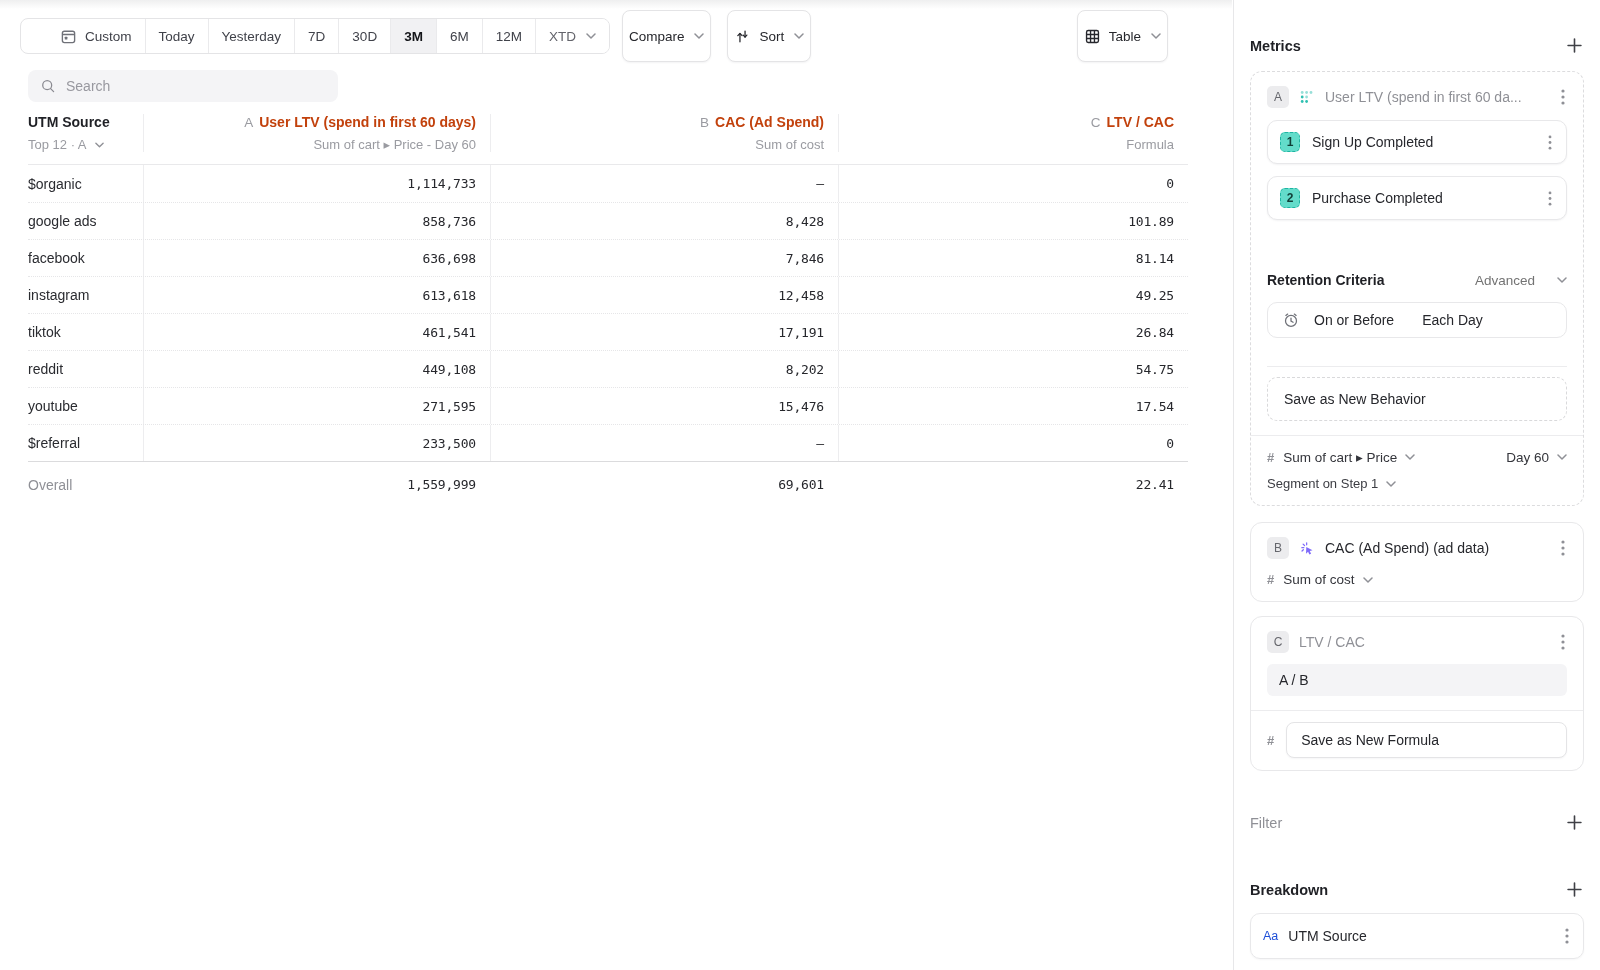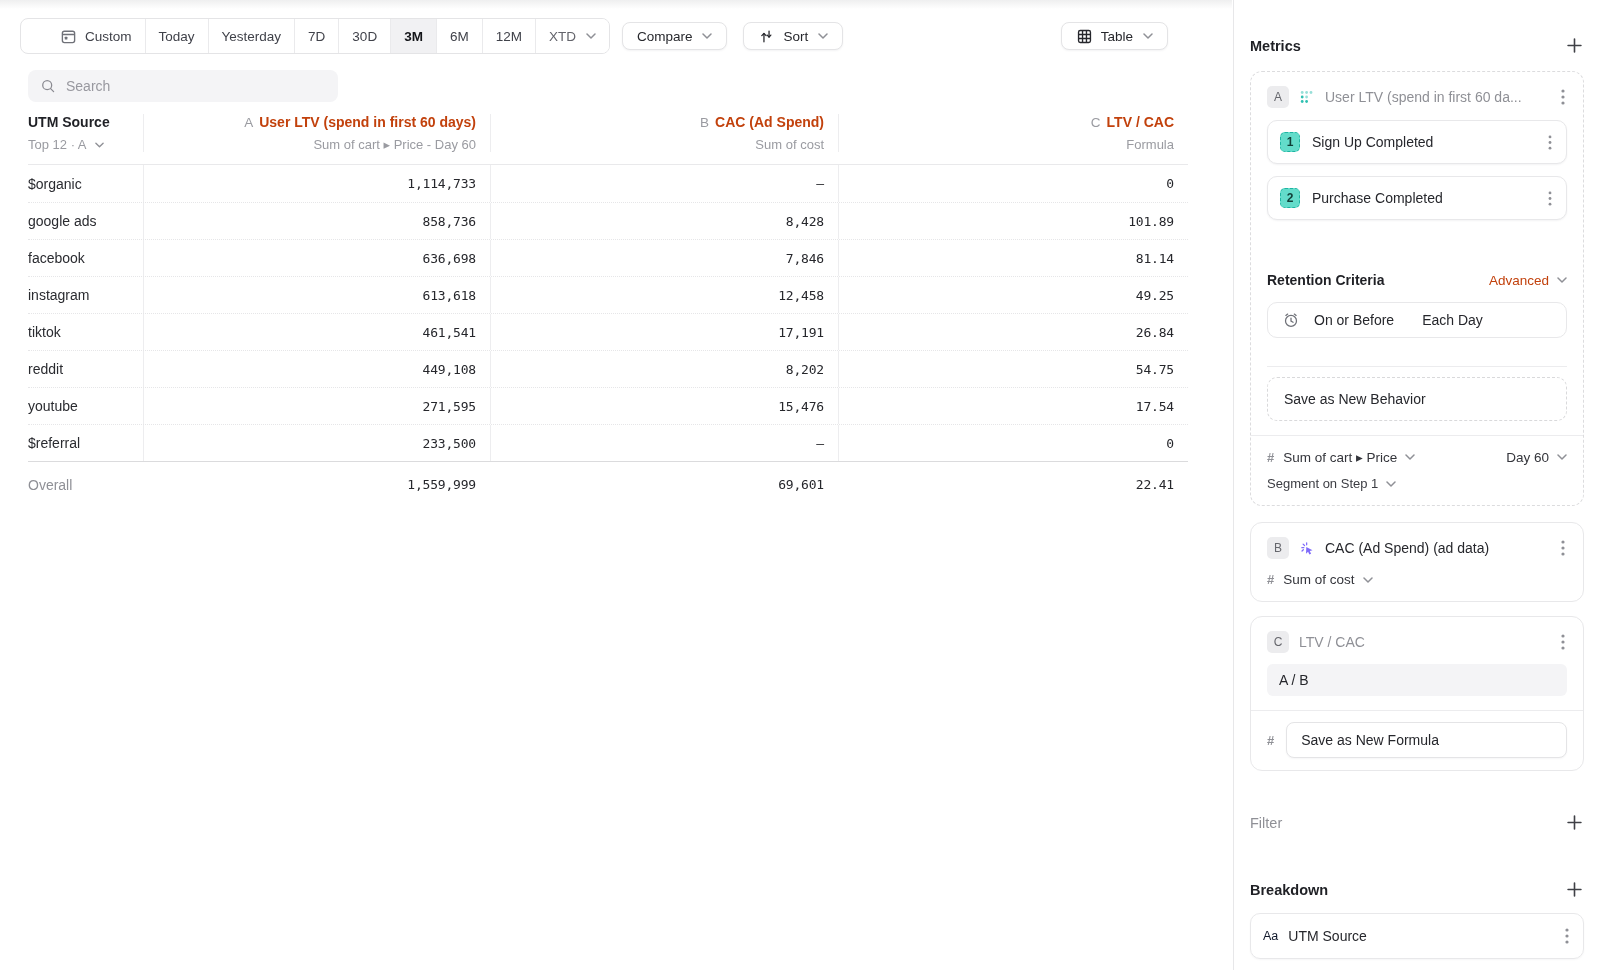--- a/index.html
+++ b/index.html
@@ -30,21 +30,21 @@
     border-right:1px solid #eaeaec; color:#40424a; font-size:13.5px; cursor:pointer;
     white-space:nowrap; background:#fff;
   }
   .seg:last-child { border-right:none; }
   .seg.selected { background:#f1f1f3; color:#141519; font-weight:700; }
   .seg.muted { color:#63646b; }
   .icon { display:inline-flex; align-items:center; justify-content:center; color:#6f7178; }
   .chev { color:#8f9096; display:inline-flex; margin-left:2px; }
 
   .btn {
-    display:flex; align-items:center; gap:8px; height:28px; padding:0 14px;
+    display:flex; align-items:center; gap:8px; height:52px; padding:0 6px;
     border:1px solid #e4e4e6; border-radius:8px; background:#fff;
     box-shadow:0 1px 2px rgba(20,20,43,.05); font-size:13.5px; color:#26272c;
     cursor:pointer; white-space:nowrap;
   }
   .btn-compare { margin-left:12px; }
   .btn-sort { margin-left:16px; }
   .btn-table { margin-left:auto; margin-right:44px; }
 
   .search-bar {
     display:flex; align-items:center; gap:10px;
@@ -110,21 +110,21 @@
   }
   .step-num {
     width:20px; height:20px; border-radius:5px; background:#63dcca;
     border:1px dashed #1fb4a2; color:#113f38; font-size:12px; font-weight:700;
     display:flex; align-items:center; justify-content:center; flex:none;
   }
   .step-label { font-size:14px; color:#26272c; }
 
   .retention-row { display:flex; align-items:center; justify-content:space-between; margin-top:52px; }
   .retention-title { font-weight:700; font-size:14px; color:#1f2025; }
-  .advanced { display:flex; align-items:center; gap:6px; color:#c2410c; font-size:13.5px; cursor:pointer; }
+  .advanced { display:flex; align-items:center; gap:20px; color:#737373; font-size:13.5px; cursor:pointer; }
 
   .criteria {
     display:flex; align-items:center; height:36px; margin-top:14px;
     border:1px solid #e8e8ea; border-radius:10px; padding:0 14px; gap:14px; cursor:pointer;
   }
   .criteria .when { color:#26272c; }
   .criteria .freq { color:#26272c; margin-left:14px; }
 
   .hr { height:1px; background:#ececee; margin-top:28px; }
   .save-box {
@@ -150,21 +150,21 @@
     padding:0 14px; font-size:14px; color:#26272c; cursor:pointer;
   }
 
   .section-row { display:flex; align-items:center; justify-content:space-between; margin-top:42px; }
   .section-row.breakdown { margin-top:48px; }
   .bd-card {
     display:flex; align-items:center; gap:10px; height:46px; margin-top:14px;
     border:1px solid #e8e8ea; border-radius:10px; box-shadow:0 1px 2px rgba(20,20,43,.04);
     padding:0 12px; cursor:pointer;
   }
-  .aa { color:#0f172a; font-size:12.5px; flex:none; }
+  .aa { color:#1d4ed8; font-size:12.5px; flex:none; }
   .bd-label { font-size:14px; color:#26272c; }
   svg { display:block; }
 </style>
 </head>
 <body>
 
 <div class="page">
 
   <div class="main">
 

